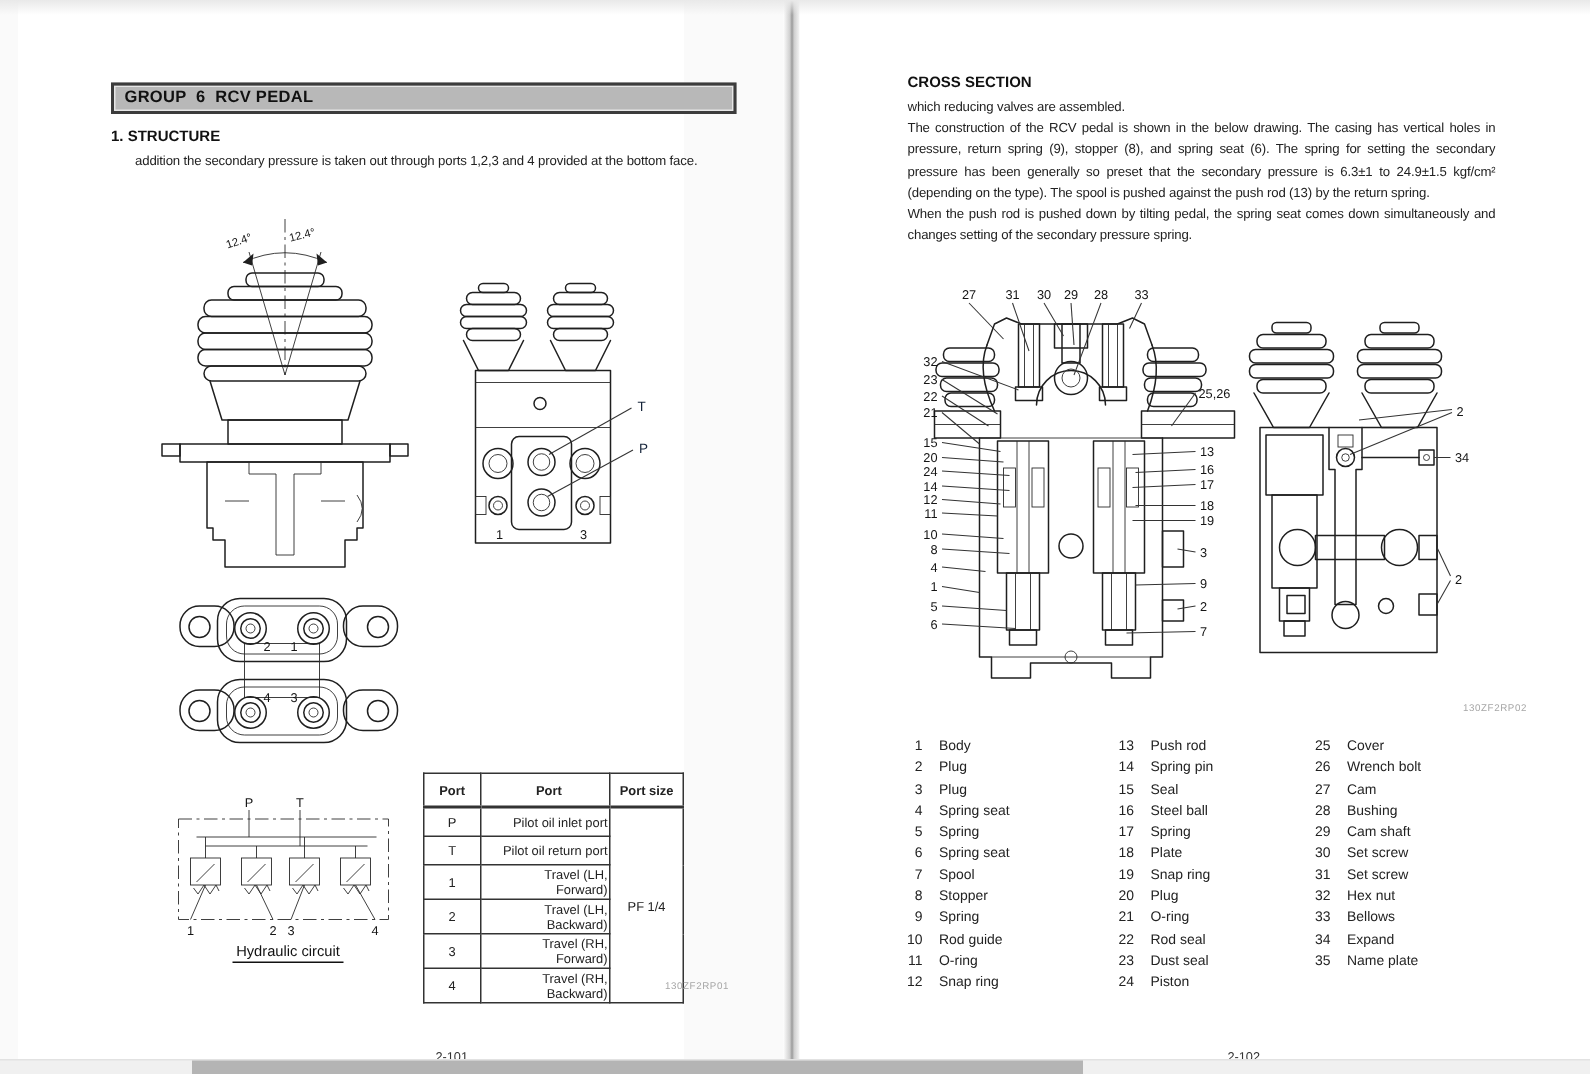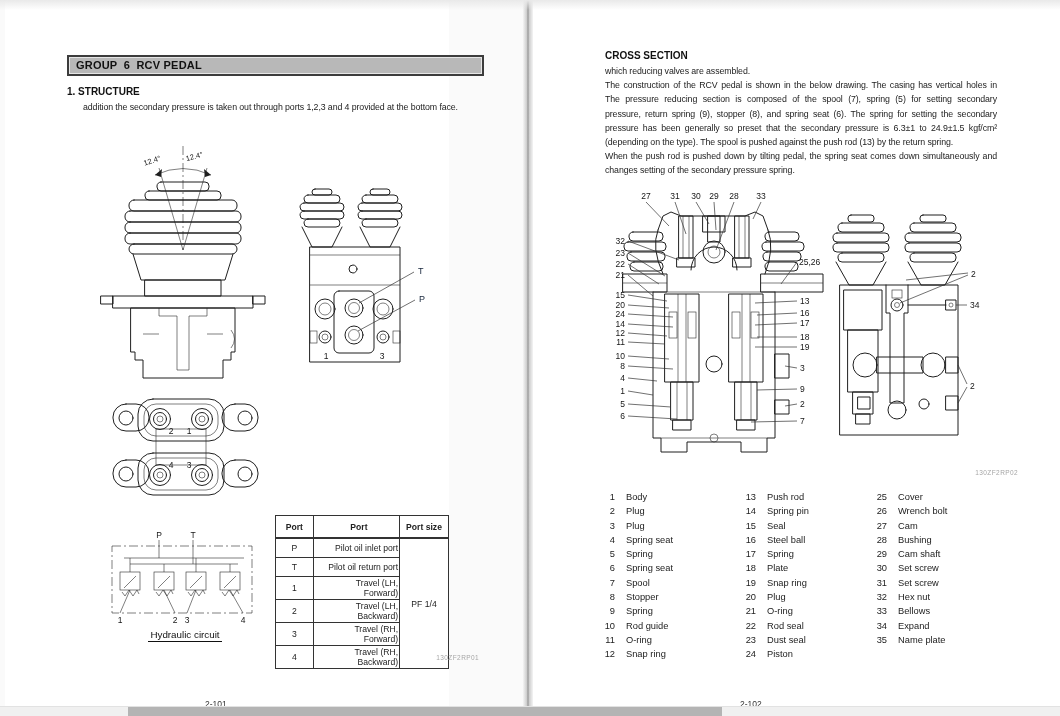--- a/index.html
+++ b/index.html
@@ -1,21 +1,21 @@
 <!DOCTYPE html>
 <html><head>
 <meta charset="utf-8">
 <style>
   html,body{margin:0;padding:0;}
   body{
     width:1060px;height:716px;position:relative;overflow:hidden;
     background:#fafafa;font-family:"Liberation Sans",sans-serif;color:#1a1a1a;
   }
   .page{position:absolute;top:0;height:707px;background:#fff;}
-  .page-left{left:5px;width:444px;}
+  .page-left{left:12px;width:444px;}
   .page-right{left:533px;width:527px;}
   .gutter{position:absolute;left:522px;top:0;width:12px;height:707px;
     background:linear-gradient(to right,#fff 0%,#cfcfcf 38%,#9a9a9a 50%,#cfcfcf 62%,#fff 100%);}
   .topshade{position:absolute;left:0;top:0;width:1060px;height:10px;
     background:linear-gradient(#e9e9e9,rgba(255,255,255,0));pointer-events:none;}
 
   .group-header{
     position:absolute;left:62px;top:55px;width:406px;height:17px;
     background:#b8b8b8;border:2px solid #3c3c3c;box-shadow:inset 0 0 0 1px #e6e6e6;
     font-size:11px;font-weight:bold;line-height:17px;padding-left:7px;
@@ -44,21 +44,21 @@
     font-size:8.6px;color:#222;}
   table.ports th,table.ports td{border:1px solid #333;}
   table.ports th{height:19px;font-weight:bold;border-bottom:2px solid #333;}
   table.ports td{height:16px;}
   .c-abbr{width:44px;text-align:center;}
   .c-name{width:98px;text-align:right;padding-left:6px;}
   .c-size{width:61px;text-align:center;}
   table.ports{border:1.5px solid #222;}
 
   .figcode{position:absolute;font-size:6.5px;color:#a6a6a6;letter-spacing:.4px;}
-  .pagenum{position:absolute;top:699px;width:100px;text-align:left;font-size:8.5px;color:#333;}
+  .pagenum{position:absolute;top:699px;width:100px;text-align:right;font-size:8.5px;color:#333;}
 
   .parts{position:absolute;left:68px;top:490px;width:420px;font-size:9.3px;color:#222;}
   .pcol{position:absolute;top:0;}
   .pcol1{left:0;width:132px;}
   .pcol2{left:141px;width:126px;}
   .pcol3{left:272px;width:140px;}
   .prow{display:flex;height:14.3px;line-height:14.3px;}
   .pnum{width:14px;text-align:right;margin-right:11px;flex:none;}
 
   .scrollbar{position:absolute;left:0;bottom:0;width:1060px;height:9px;background:#f0f0f0;border-top:1px solid #e2e2e2;}
@@ -278,21 +278,20 @@
 
 <div class="gutter"></div>
 
 <div class="page page-right">
 
   <div class="sec-title" style="left:72px;top:50px;">CROSS SECTION</div>
 
   <div class="textcol" style="left:72px;top:64px;width:392px;">
     <div class="pline last">which reducing valves are assembled.</div>
     <div class="pline">The construction of the RCV pedal is shown in the below drawing.  The casing has vertical holes in</div>
-    <div class="pline">The pressure reducing section is composed of the spool (7), spring (5) for setting secondary</div>
     <div class="pline">pressure, return spring (9), stopper (8), and spring seat (6).  The spring for setting the secondary</div>
     <div class="pline">pressure has been generally so preset that the secondary pressure is 6.3±1 to 24.9±1.5 kgf/cm²</div>
     <div class="pline last">(depending on the type).  The spool is pushed against the push rod (13) by the return spring.</div>
     <div class="pline">When the push rod is pushed down by tilting pedal, the spring seat comes down simultaneously and</div>
     <div class="pline last">changes setting of the secondary pressure spring.</div>
   </div>
 
   <svg style="left:70px;top:186px;" width="235" height="285" viewBox="0 0 235 285">
 
     <g>

